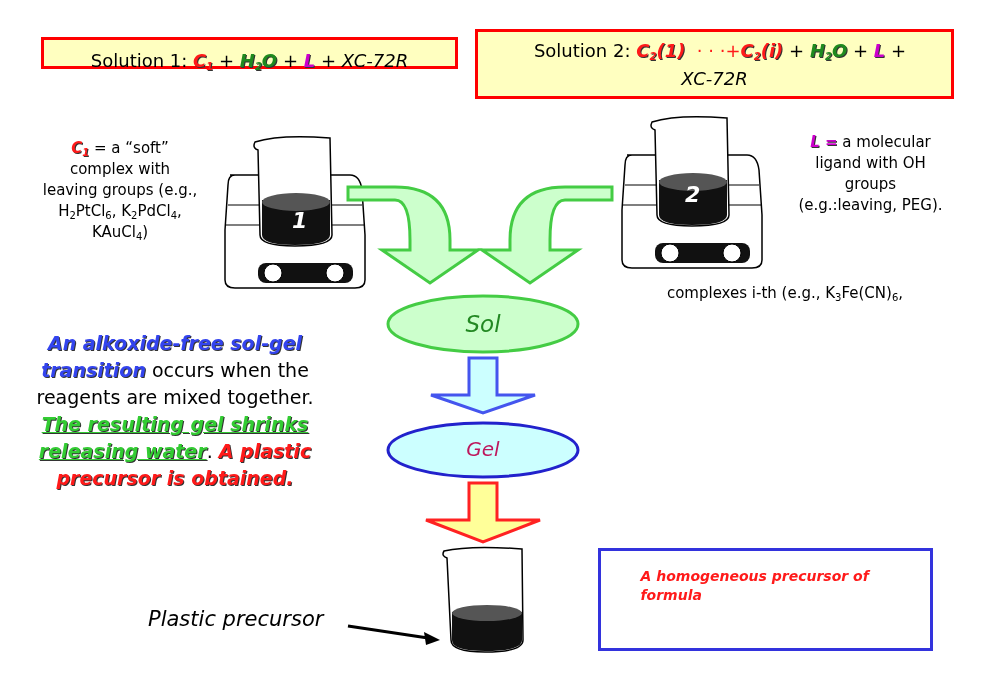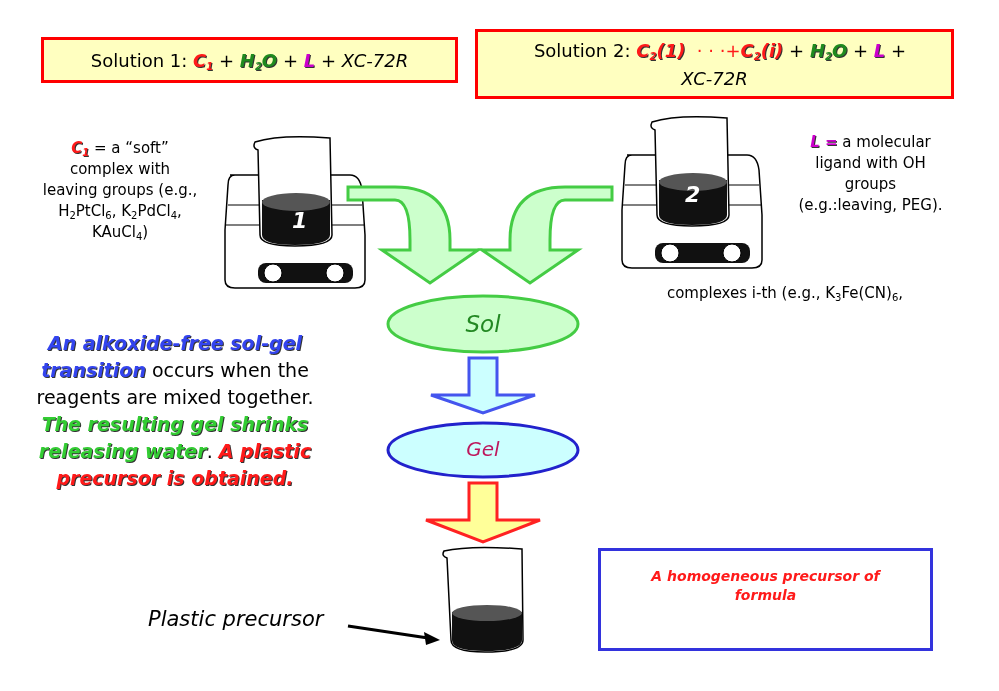--- a/index.html
+++ b/index.html
@@ -4,34 +4,34 @@
 <style>
   html, body { margin:0; padding:0; background:#ffffff; }
   body { width:999px; height:691px; position:relative; overflow:hidden;
          font-family:"DejaVu Sans", sans-serif; color:#000; }
   .abs { position:absolute; }
   .box { position:absolute; box-sizing:border-box; background:#ffffc0; border:3px solid #ff0000; }
   .sol-line { font-size:18px; white-space:nowrap; text-align:center; }
   .fancy { font-weight:bold; font-style:italic; text-shadow:1px 1px 0 #333; }
   .red { color:#ff1a1a; }
   .green { color:#1f8a1f; }
-  .lgreen { color:#33cc33; }
+  .lgreen { color:#33cc33;text-decoration:underline; }
   .mag { color:#cc00cc; }
   .blue { color:#3344ee; }
   .ital { font-style:italic; }
   .desc { font-size:15px; line-height:21px; text-align:center; position:absolute; }
   sub { font-size:10px; vertical-align:-3px; line-height:0; }
   .note { font-size:19px; line-height:27px; text-align:center; position:absolute; }
-  .fbox { position:absolute; box-sizing:border-box; border:3px solid #3333dd; background:#fff; text-align:center; }
+  .fbox { position:absolute; box-sizing:border-box; border:3px solid #3333dd; background:#fff; }
   svg { position:absolute; overflow:visible; }
 </style>
 </head>
 <body>
 
-<div class="box" style="left:41px;top:37px;width:417px;height:46px;">
+<div class="box" style="left:41px;top:37px;width:417px;height:32px;">
   <div class="sol-line abs" style="left:0;right:0;top:10px;">
     <span>Solution 1: </span><span class="fancy red"><span>C</span><sub>1</sub></span><span> + </span><span class="fancy green"><span>H</span><sub>2</sub><span>O</span></span><span> + </span><span class="fancy mag">L</span><span> + </span><span class="ital">XC-72R</span>
   </div>
 </div>
 
 <div class="box" style="left:475px;top:29px;width:479px;height:70px;">
   <div class="sol-line abs" style="left:0;right:0;top:8px;margin-left:11px;">
     <span>Solution 2: </span><span class="fancy red"><span>C</span><sub>2</sub><span>(1)</span></span><span class="red" style="white-space:pre;">  · · ·+</span><span class="fancy red"><span>C</span><sub>2</sub><span>(i)</span></span><span> + </span><span class="fancy green"><span>H</span><sub>2</sub><span>O</span></span><span> + </span><span class="fancy mag">L</span><span> + </span>
   </div>
   <div class="sol-line abs ital" style="left:0;right:0;top:36px;">XC-72R</div>

